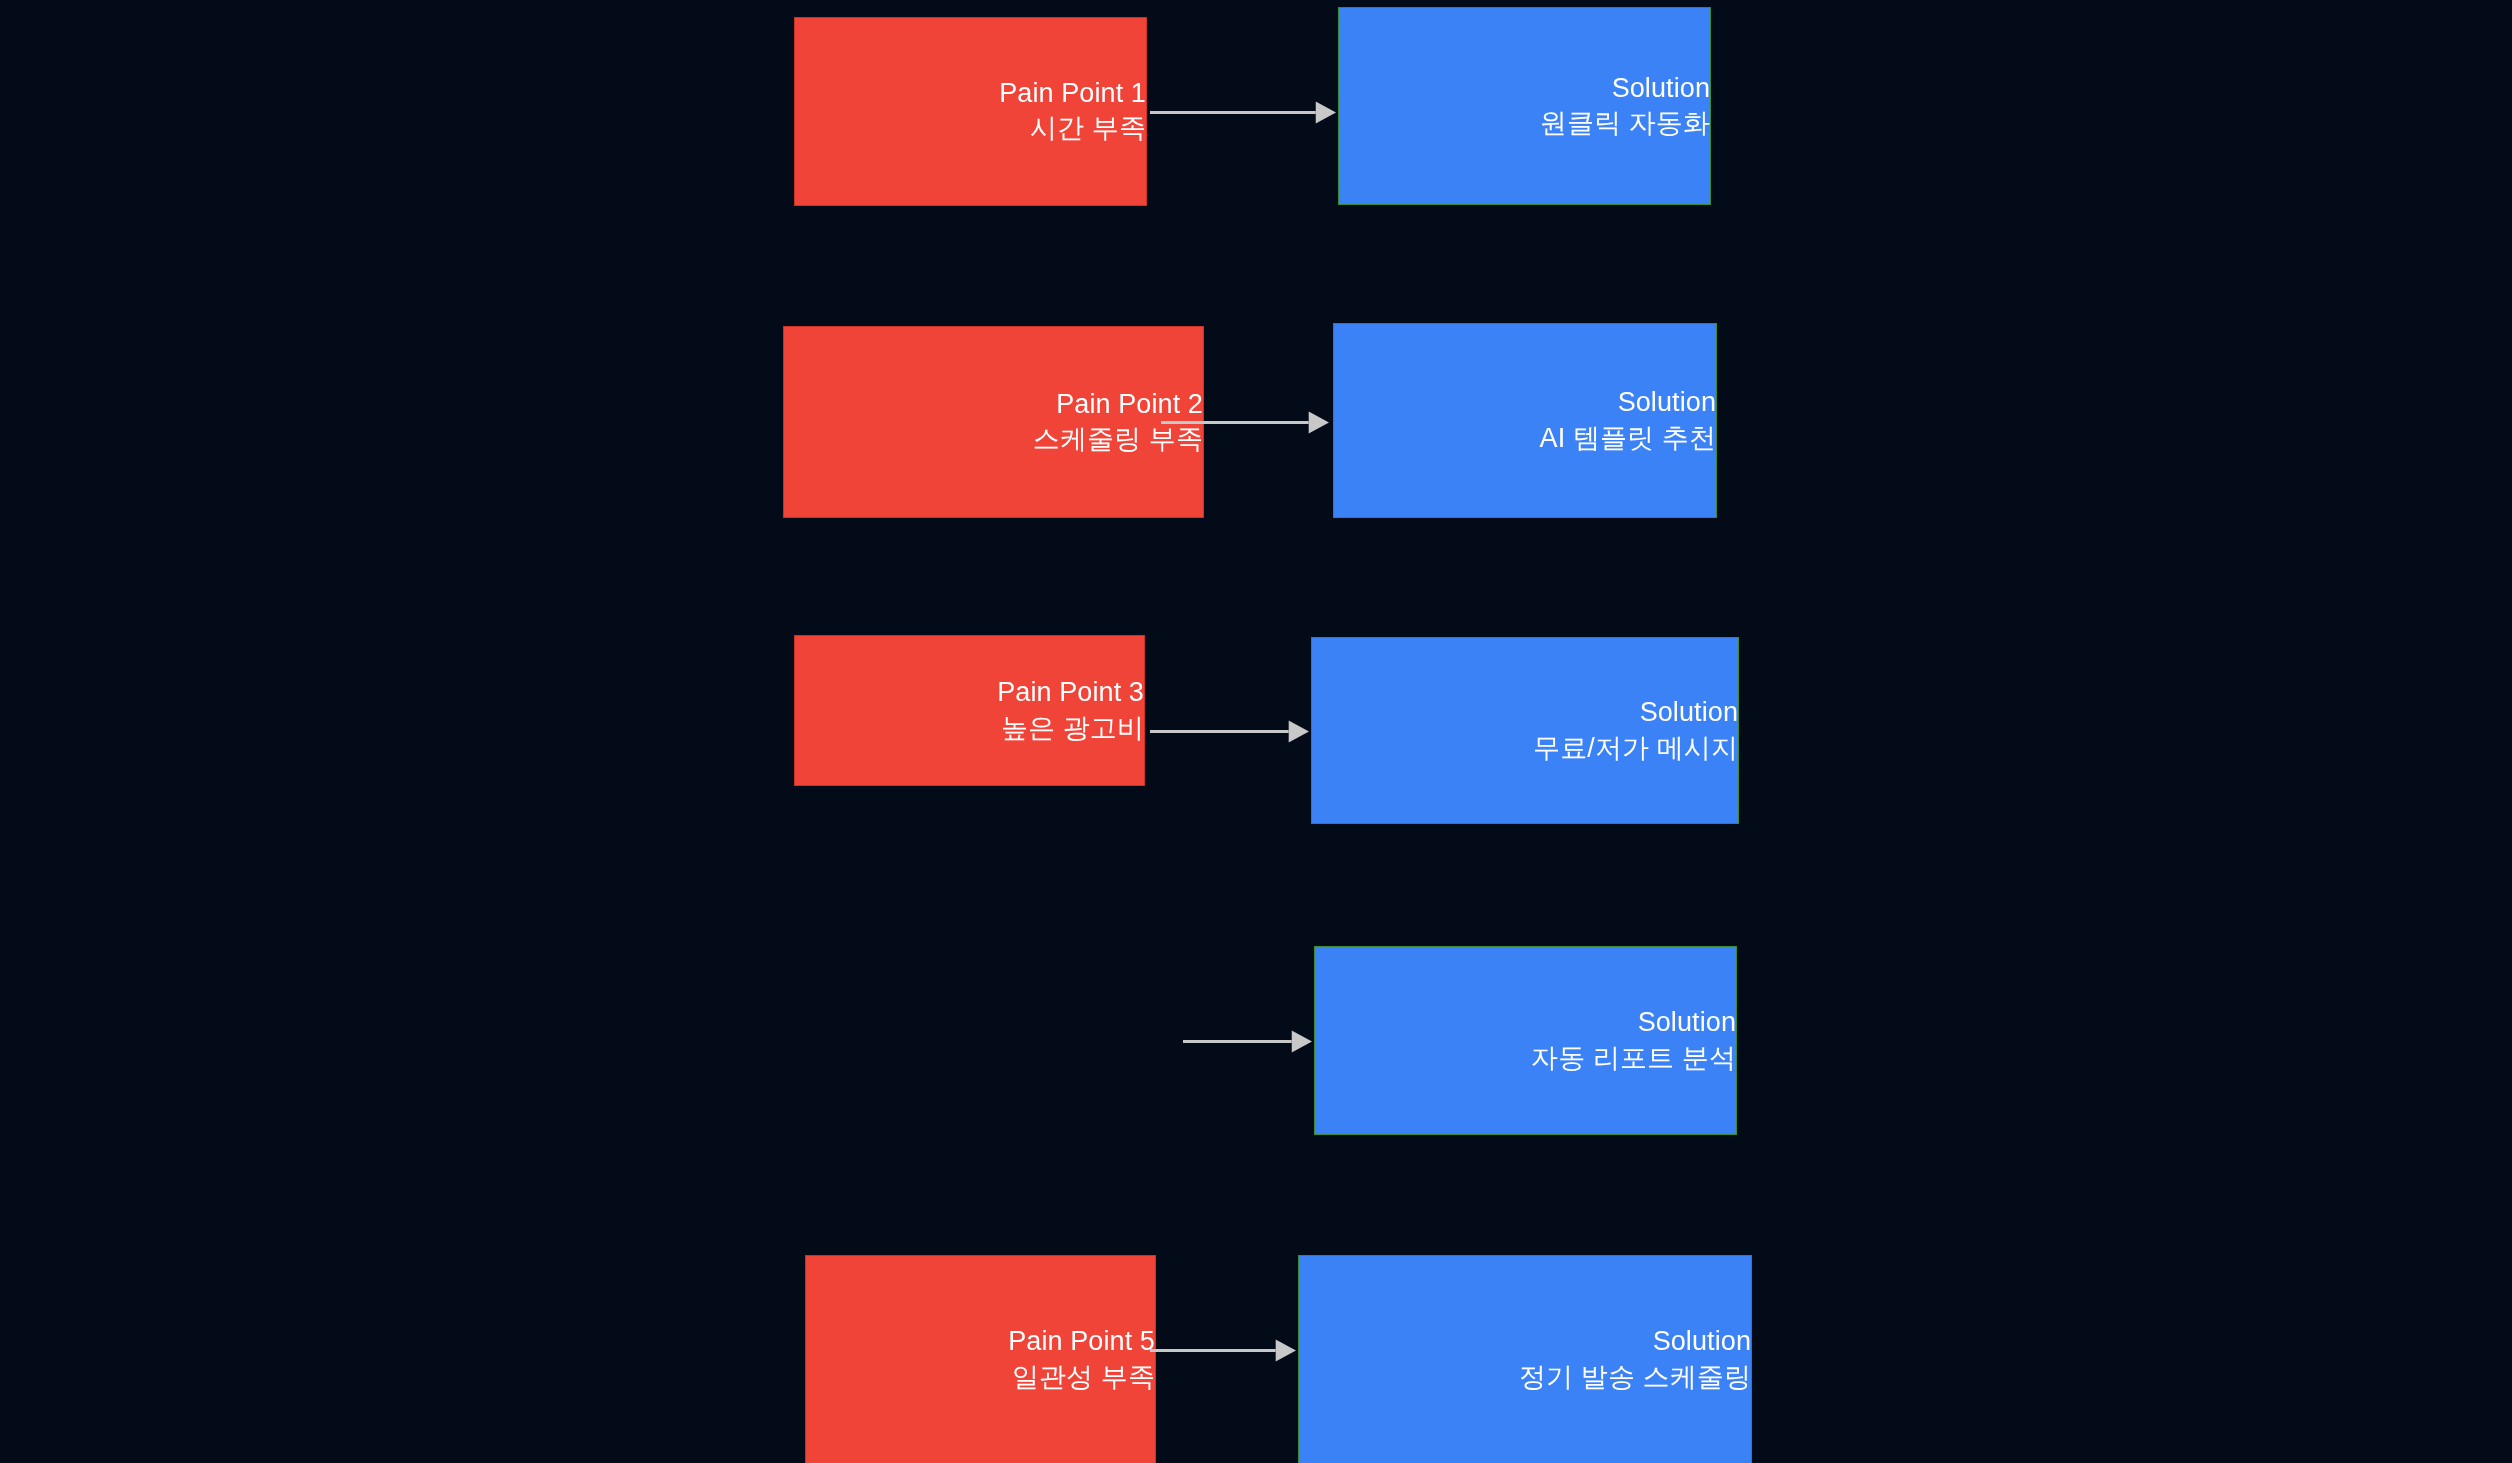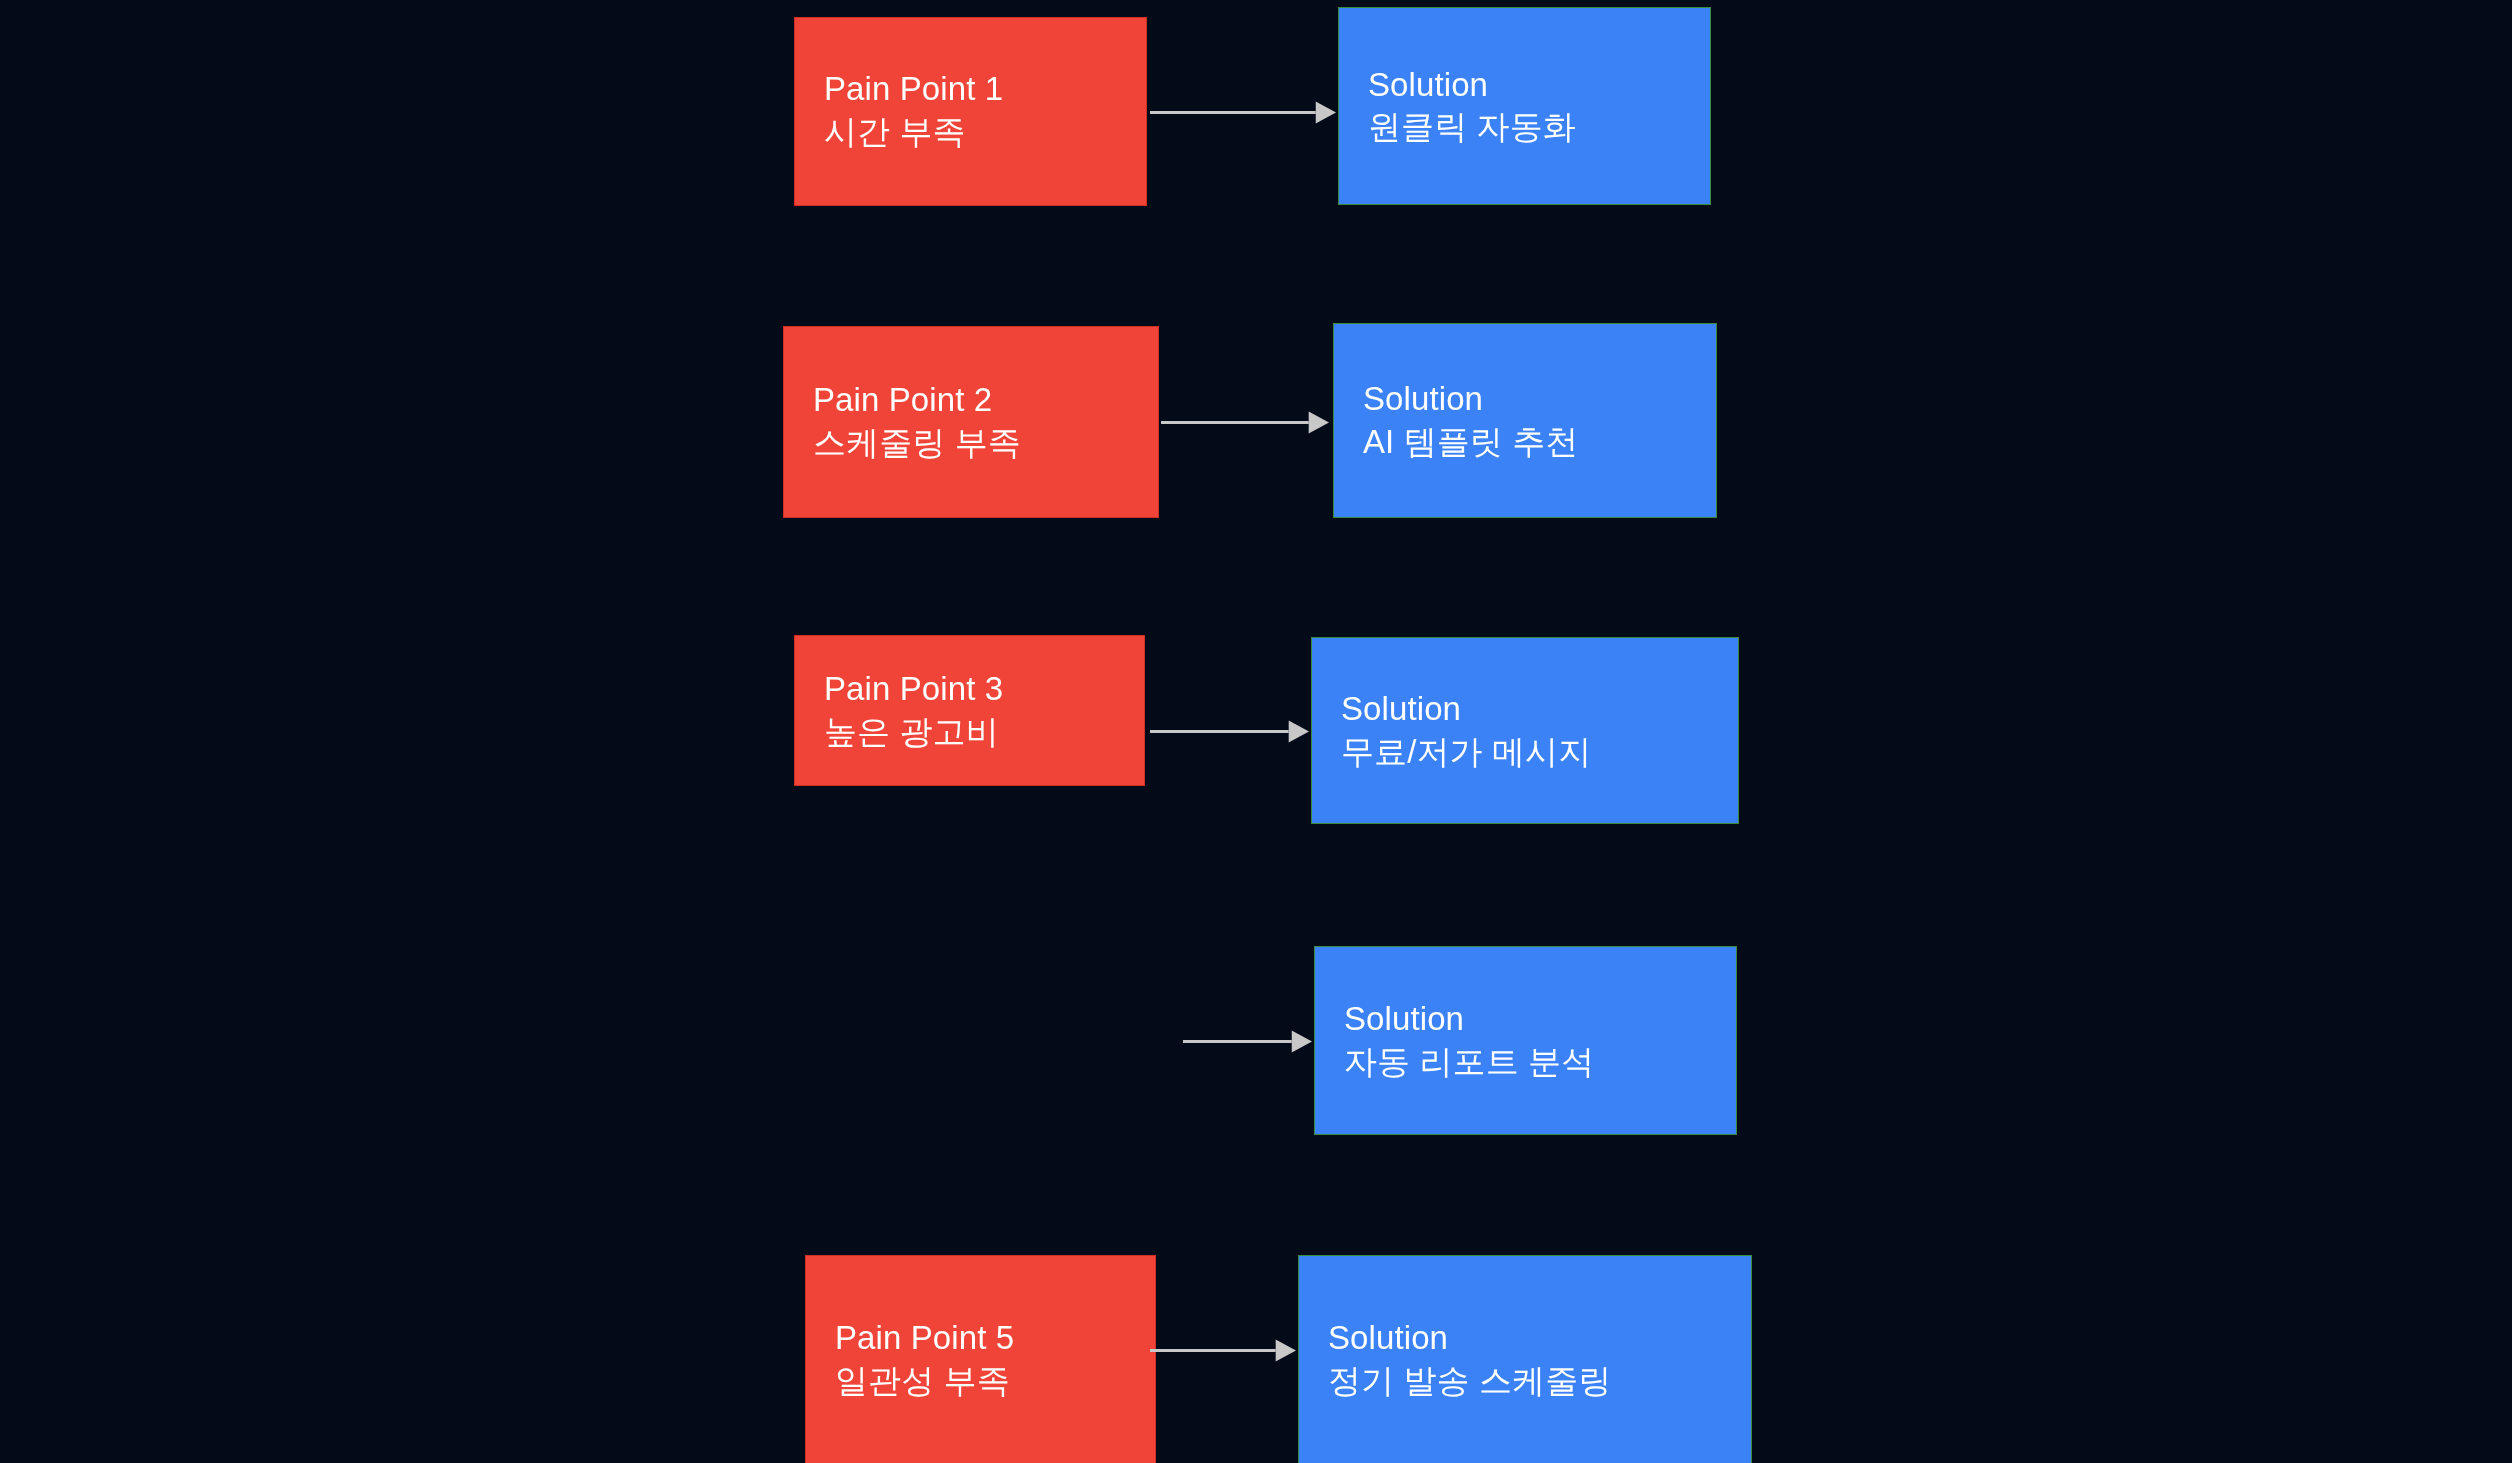--- a/index.html
+++ b/index.html
@@ -20,24 +20,24 @@
     left: 0;
     top: 0;
     width: 2512px;
     height: 1464px;
   }
   .node {
     position: absolute;
     box-sizing: border-box;
     display: flex;
     flex-direction: column;
-    align-items: flex-start;
+    align-items: flex-end;
     justify-content: center;
     color: #ffffff;
-    font-size: 33px;
+    font-size: 27px;
     line-height: 1.30;
     letter-spacing: 0.1px;
     text-align: center;
     white-space: nowrap;
     font-weight: 400;
     padding-left: 29px;
   }
   .node.pain {
     background: #f04438;
     border: 1.8px solid #cf2f24;
@@ -69,21 +69,21 @@
     <div class="arrow" style="left: 1150px; top: 94px; width: 186px;">
       <svg width="186" height="37" viewBox="0 0 202 40">
         <line x1="0" y1="20" x2="180" y2="20" stroke="#c8c8c8" stroke-width="3"></line>
         <polygon points="180,8 202,20 180,32" fill="#c8c8c8"></polygon>
       </svg>
     </div>
     <div class="node solution" style="left: 1338px; top: 7.4px; width: 373px; height: 198px;">
       <span class="line1">Solution</span>
       <span class="line2">원클릭 자동화</span>
     </div>
-    <div class="node pain" style="left: 783px; top: 326px; width: 376px; height: 192px;">
+    <div class="node pain" style="left: 783px; top: 326px; width: 421px; height: 192px;">
       <span class="line1">Pain Point 2</span>
       <span class="line2">스케줄링 부족</span>
     </div>
     <div class="arrow" style="left: 1161px; top: 404px; width: 168px;">
       <svg width="168" height="37" viewBox="0 0 182 40">
         <line x1="0" y1="20" x2="160" y2="20" stroke="#c8c8c8" stroke-width="3"></line>
         <polygon points="160,8 182,20 160,32" fill="#c8c8c8"></polygon>
       </svg>
     </div>
     <div class="node solution" style="left: 1333px; top: 323px; width: 384px; height: 195px;">

